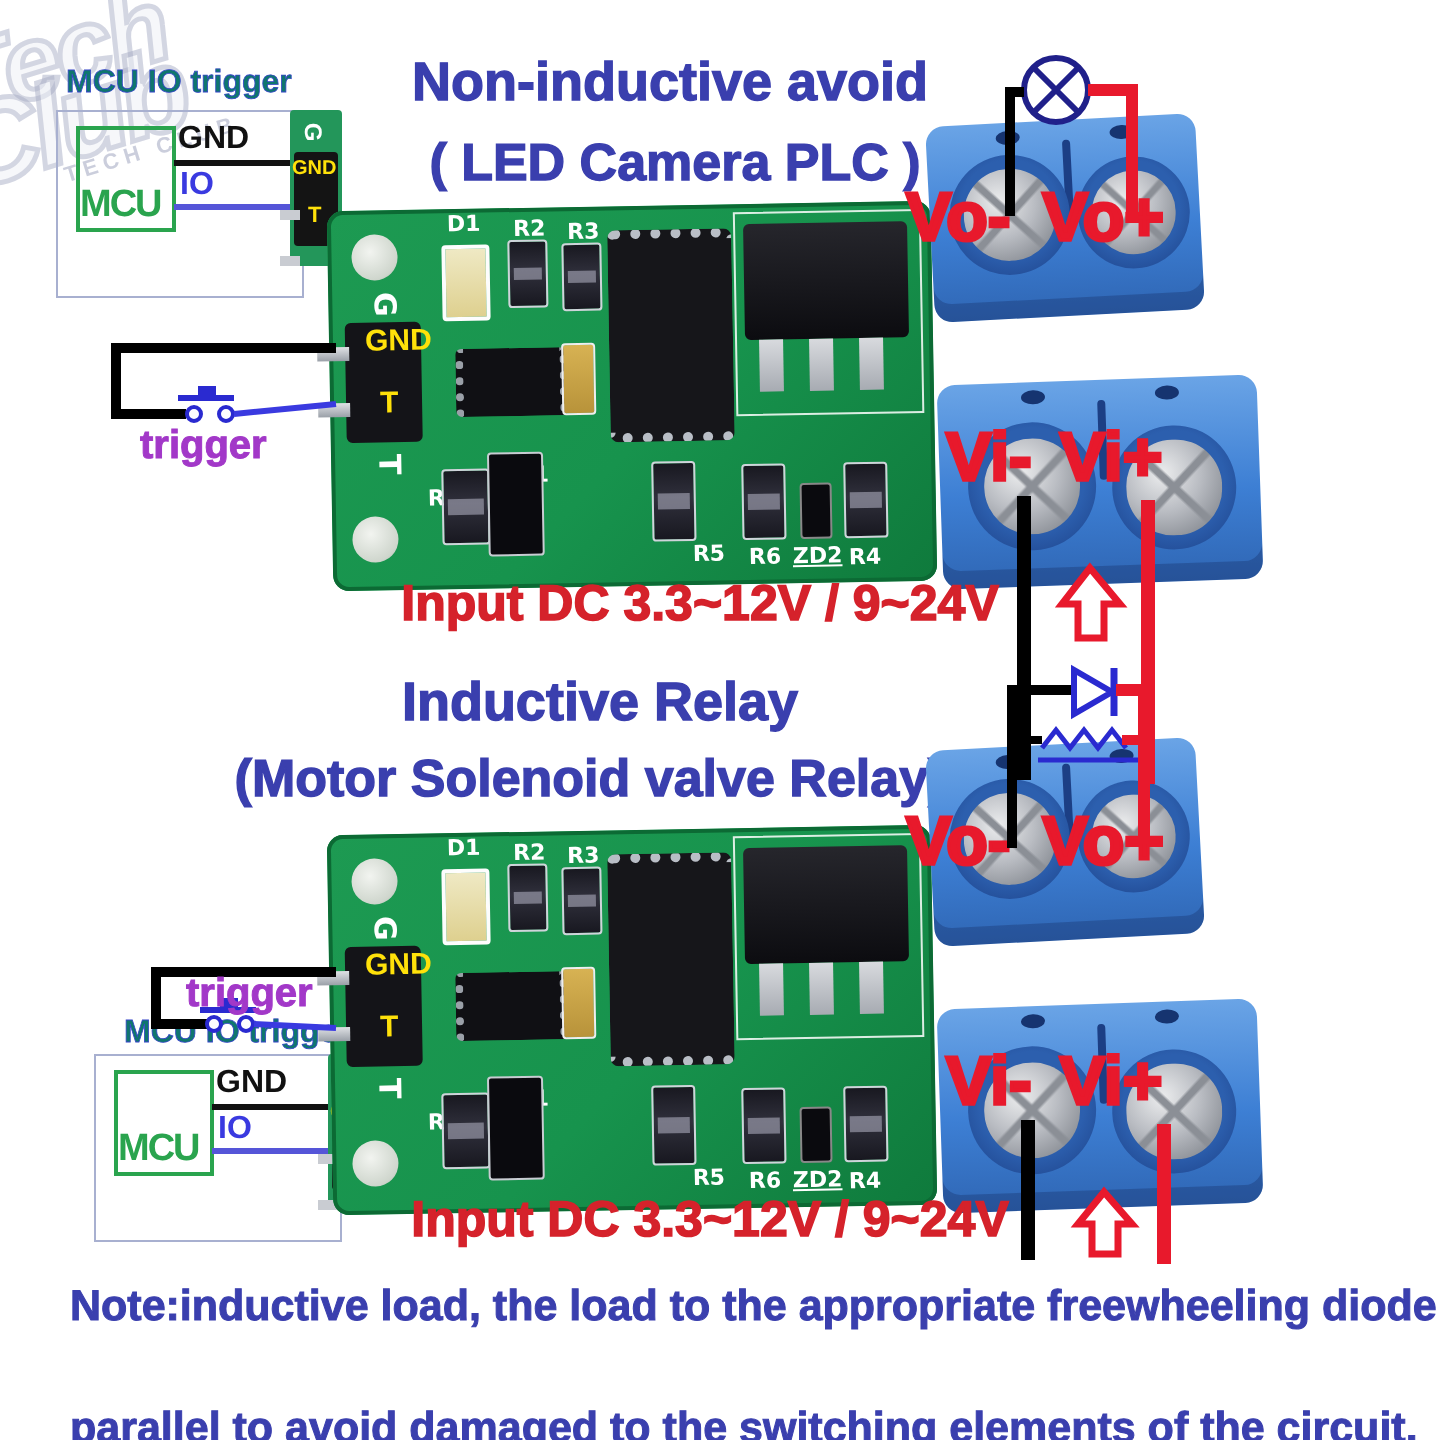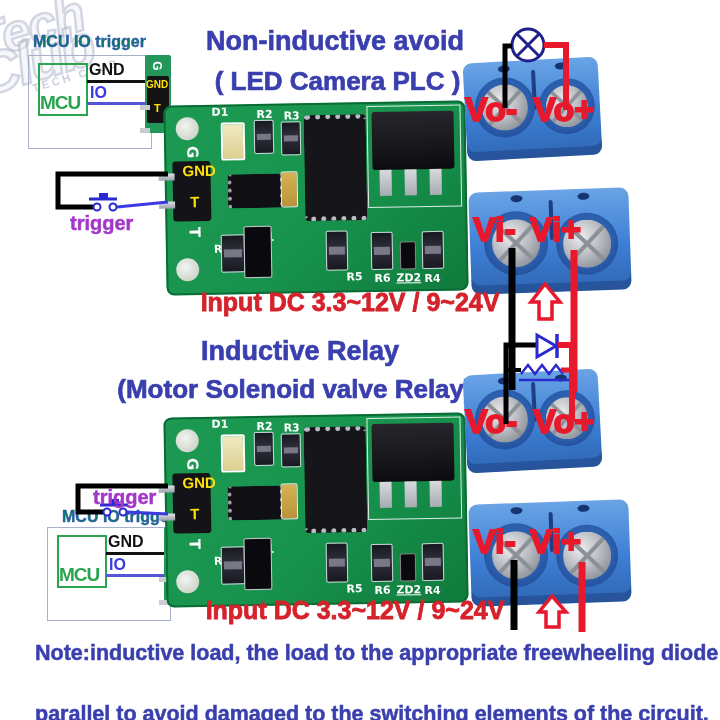--- a/index.html
+++ b/index.html
@@ -23,21 +23,21 @@
   .t2a{left:130px;top:336px;width:340px;font-size:27px;}
   .t2b{left:110px;top:374px;width:370px;font-size:26px;}
 
   
   .caption{position:absolute;font-weight:800;font-size:25px;color:#d5222b;
            -webkit-text-stroke:.8px #d5222b;text-align:center;width:380px;z-index:28;white-space:nowrap;}
   .cap1{left:160px;top:288px;}
   .cap2{left:165px;top:596px;}
   .tlabel{position:absolute;display:flex;gap:14px;font-weight:900;font-size:34px;
           color:#e8192c;-webkit-text-stroke:1.8px #e8192c;z-index:30;white-space:nowrap;}
-  .vo-label{left:300px;top:30px;gap:16px;}
+  .vo-label{left:288px;top:30px;gap:16px;}
   .vi-label{left:308px;top:150px;}
 
   .trigger-label{position:absolute;font-weight:800;font-size:20px;color:#a238c8;
                  -webkit-text-stroke:.5px #a238c8;z-index:30;}
   .trig1{left:70px;top:212px;}
   .trig2{left:93px;top:486px;}
 
   
   .mcu-title{position:absolute;font-weight:800;font-size:16px;color:#0f766e;
              -webkit-text-stroke:.4px #3545c8;z-index:6;white-space:nowrap;}
@@ -68,21 +68,21 @@
   .module2{left:165px;top:372px;}
 
   .pcb{position:absolute;left:0;top:43px;width:302px;height:190px;border-radius:8px;
        background:linear-gradient(135deg,#1d9a52 0%,#17934d 55%,#0f7a3c 100%);
        box-shadow:inset 0 0 0 2px #0c6a34;transform:rotate(-1deg);}
   .hole{position:absolute;width:23px;height:23px;border-radius:50%;
         background:radial-gradient(circle at 40% 38%,#f2f4f0,#cfd6cd 70%,#aab4a9);}
   .hole-tl{left:12px;top:12px;}
   .hole-bl{left:10px;top:153px;}
   .silk{position:absolute;color:#fff;font-weight:700;font-size:11px;font-family:"DejaVu Sans",sans-serif;}
-  .s-d1{left:48px;top:1px;}.s-r2{left:93px;top:4px;}.s-r3{left:120px;top:6px;}
+  .s-d1{left:60px;top:1px;}.s-r2{left:93px;top:4px;}.s-r3{left:120px;top:6px;}
   .s-r1{left:48px;top:138px;}.s-zd1{left:84px;top:127px;}
   .s-r5{left:180px;top:168px;}.s-r6{left:208px;top:170px;}.s-zd2{left:230px;top:170px;text-decoration:underline;}.s-r4{left:258px;top:171px;}
   .edge-g{left:22px;top:38px;font-size:15px;transform:rotate(90deg);}
   .edge-t{left:24px;top:118px;font-size:15px;transform:rotate(90deg);}
   .comp{position:absolute;border-radius:2px;}
   .led{left:57px;top:18px;width:20px;height:34px;background:linear-gradient(#efe9c4,#ded08f);border:2px solid #fdfdfd;}
   .res{background:linear-gradient(#181820,#30303c 45%,#181820);border:1px solid #cfd4da;}
   .res::after{content:"";position:absolute;left:2px;right:2px;top:40%;height:20%;background:#aab;opacity:.6;}
   .r2c{left:90px;top:16px;width:18px;height:32px;}
   .r3c{left:117px;top:18px;width:18px;height:32px;}

